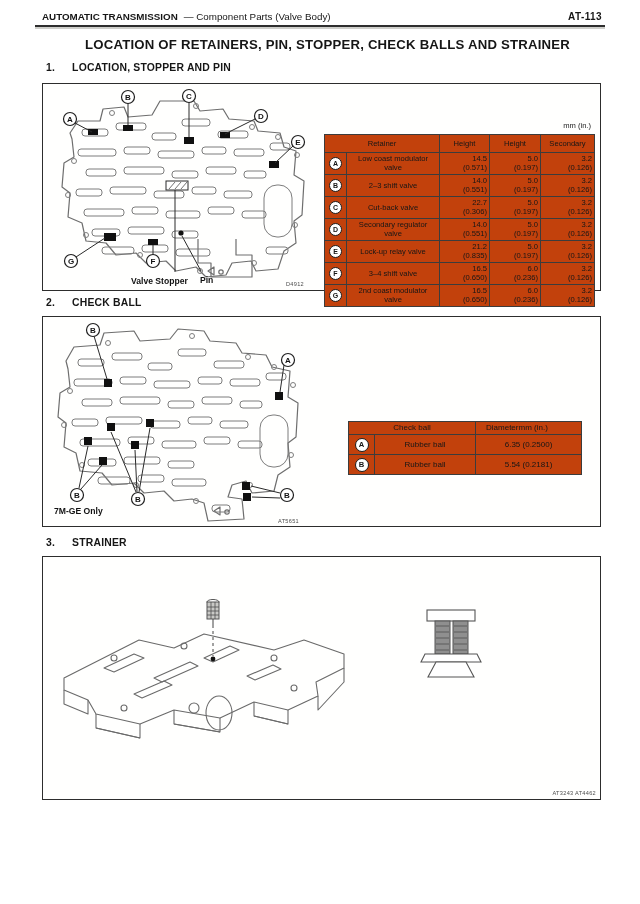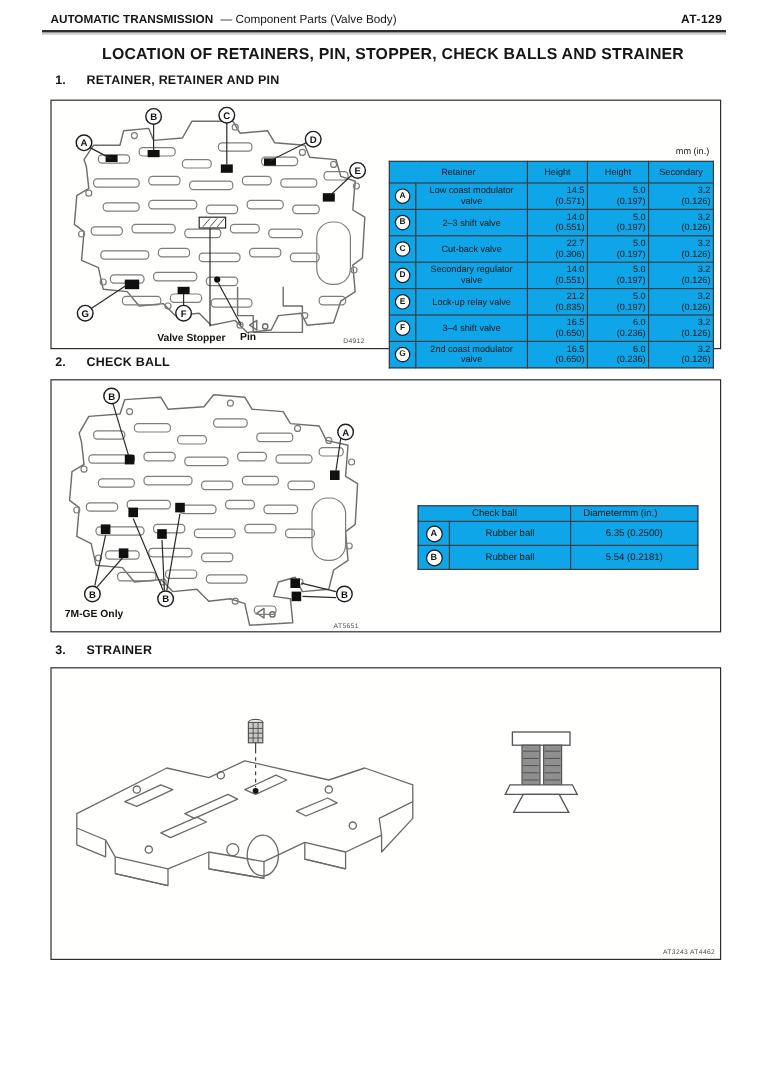--- a/index.html
+++ b/index.html
@@ -16,21 +16,21 @@
   .page-title { position:absolute; top:37px; left:45px; font-size:13.2px; font-weight:bold; letter-spacing:0.2px;padding-left:40px; }
   .sec-head { position:absolute; left:46px; font-size:10.4px; font-weight:bold; display:flex; gap:17px; letter-spacing:0.2px; }
   .figbox { position:absolute; left:42px; width:559px; border:1.6px solid #2d2d2d; background:#fffffe; box-sizing:border-box; }
   #box1 { top:83px;  height:208px; }
   #box2 { top:316px; height:211px; }
   #box3 { top:556px; height:244px; }
   .figbox svg { position:absolute; }
   .units { position:absolute; font-size:7.6px; color:#222; }
   #units1 { top:37px; right:9px; }
 
-  table.spec { position:absolute; border-collapse:collapse; table-layout:fixed; background:#0ea5e9; }
+  table.spec { position:absolute; border-collapse:collapse; table-layout:fixed; background:#c2410c; }
   table.spec td, table.spec th { border:1px solid #3c3c3c; text-align:center; vertical-align:middle; padding:1px 2px; font-weight:normal; }
   #t1 { left:281px; top:50px; width:270px; font-size:7.6px; line-height:1.25; }
   #t1 col.c-key { width:22px; } #t1 col.c-name { width:93px; } #t1 col.c-h { width:50px; } #t1 col.c-w { width:51px; } #t1 col.c-t { width:54px; }
   #t1 th { height:15px; }
   #t2 { left:305px; top:104px; width:233px; font-size:8px; line-height:1.3; }
   #t2 col.c-key { width:26px; } #t2 col.c-name { width:101px; } #t2 col.c-d { width:106px; }
   #t2 td { height:17px; }
   td.nm { text-align:left; padding-left:5px; }
   .v { display:block;text-align:right; }
   .circ {
@@ -53,28 +53,28 @@
   .iso { fill:none; stroke:#6a6a6a; stroke-width:1.1; stroke-linejoin:round; }
   .mesh { stroke:#4f4f4f; stroke-width:0.8; }
 </style>
 </head>
 <body>
 
 <div class="hdr-line">
   <span class="bold">AUTOMATIC TRANSMISSION</span>
   <span>— Component Parts (Valve Body)</span>
 </div>
-<div class="hdr-code">AT-129</div>
+<div class="hdr-code">AT-113</div>
 <div class="hdr-rule"></div>
 
 <div class="page-title">LOCATION OF RETAINERS, PIN, STOPPER, CHECK BALLS AND STRAINER</div>
 
 <div class="sec-head" style="top:62px;">
   <span>1.</span>
-  <span>RETAINER, RETAINER AND PIN</span>
+  <span>LOCATION, STOPPER AND PIN</span>
 </div>
 
 <div class="figbox" id="box1">
   <svg width="272" height="201" viewBox="0 0 272 201" style="left:5px; top:3px;">
     <g class="outline">
       <path d="M22,46 L30,34 L52,34 L55,22 L76,20 L80,30 L104,28 L112,14 L146,14 L152,24 L175,22 L181,32 L206,34 L210,44 L232,46 L236,60 L248,64 L246,88 L256,94 L254,128 L246,134 L248,156 L236,164 L230,182 L208,184 L203,174 L184,176 L178,188 L158,190 L148,180 L128,184 L118,174 L98,176 L88,166 L68,168 L58,156 L38,154 L34,136 L20,130 L22,106 L14,100 L16,76 L26,70 L24,52 Z"></path>
       <path d="M150,152 L150,176 L163,176 L163,190 L204,190 L204,168 L188,168 L188,152"></path>
       <path d="M160,184 l6,-4 l0,8 z"></path>
       <circle cx="173" cy="185" r="2.2"></circle>
     </g>

